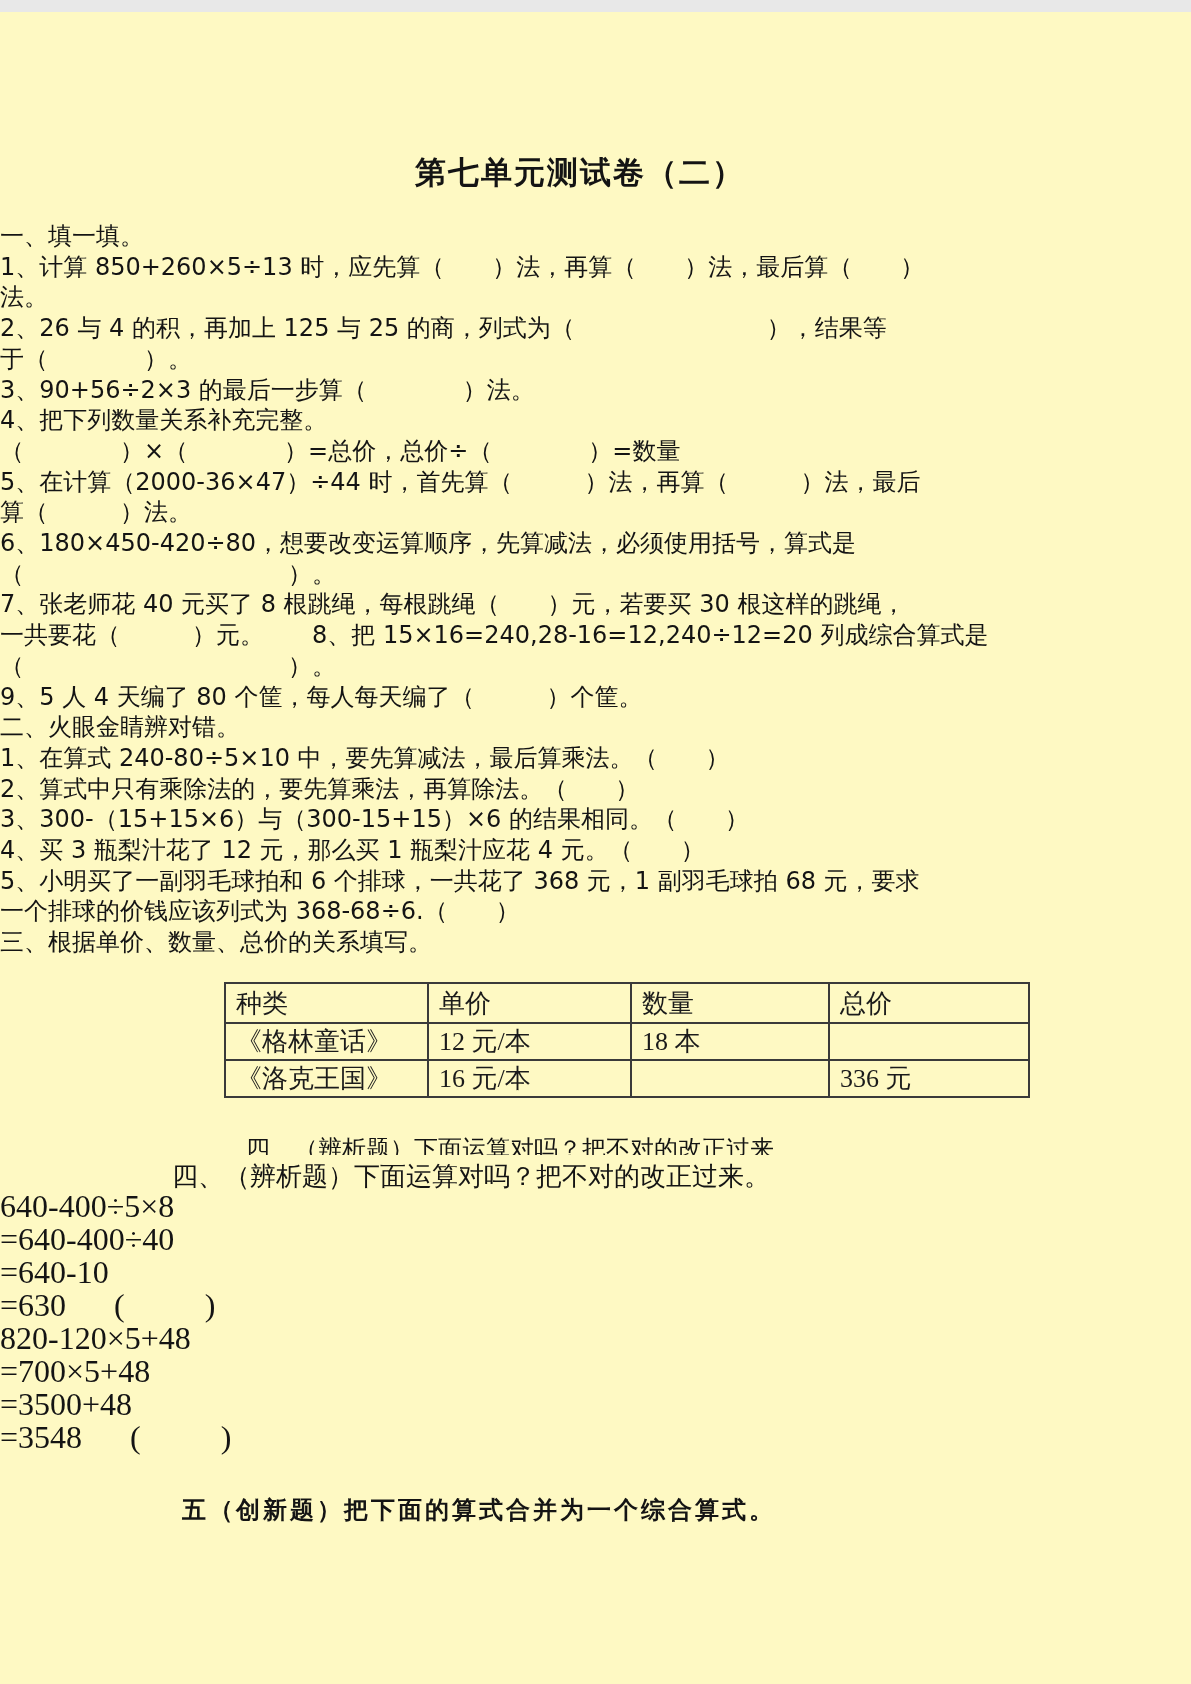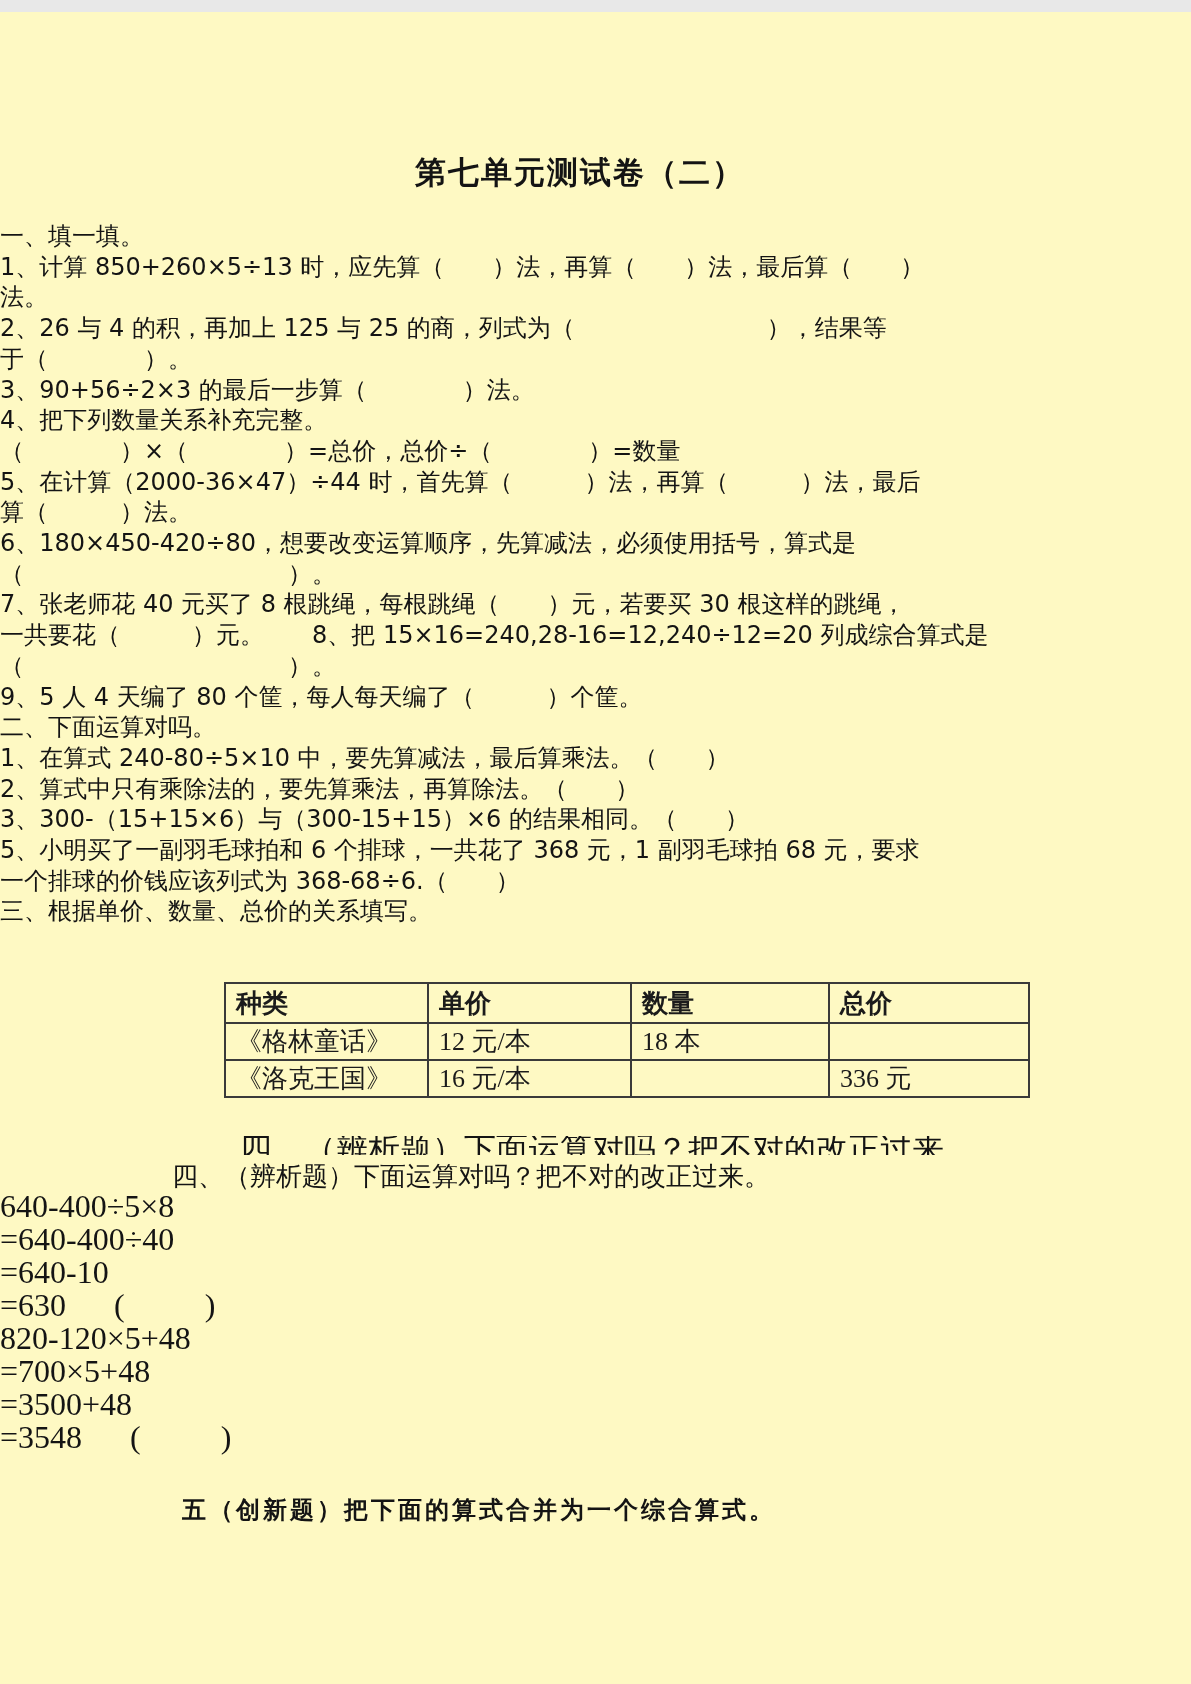--- a/index.html
+++ b/index.html
@@ -39,27 +39,27 @@
     border-collapse:collapse;
     font-family:"Liberation Serif","DejaVu Serif",serif;
     font-size:26px;color:#1b1b1b;
   }
   table.price td{
     border:2px solid #3a3a3a;
     padding:0 10px;
     vertical-align:middle;
     white-space:pre;
   }
-  table.price tr.hd td{height:38px;font-weight:bold;}
+  table.price tr.hd td{height:38px;}
   table.price tr.rw td{height:34px;}
 
   .clipped-line{
-    position:absolute;top:1124px;left:240px;
+    position:absolute;top:1124px;left:246px;
     width:880px;height:19px;overflow:hidden;
-    font-size:32px;line-height:26px;white-space:pre;
+    font-size:24px;line-height:26px;white-space:pre;
   }
   .sec4-heading{
     position:absolute;top:1147px;left:172px;
     font-family:"Liberation Serif","DejaVu Serif",serif;
     font-size:26px;white-space:pre;
   }
   .math{
     position:absolute;top:1178px;left:0;width:1191px;
     font-family:"Liberation Serif","DejaVu Serif",serif;
   }
@@ -101,24 +101,25 @@
     <p class="pl-item">4、把下列数量关系补充完整。</p>
     <p class="pl-rel">（　　　　）×（　　　　）=总价，总价÷（　　　　）=数量</p>
     <p class="pl-item">5、在计算（2000-36×47）÷44 时，首先算（　　　）法，再算（　　　）法，最后</p>
     <p class="pl-cont">算（　　　）法。</p>
     <p class="pl-item">6、180×450-420÷80，想要改变运算顺序，先算减法，必须使用括号，算式是</p>
     <p class="pl-cont2">（　　　　　　　　　　　）。</p>
     <p class="pl-item7">7、张老师花 40 元买了 8 根跳绳，每根跳绳（　　）元，若要买 30 根这样的跳绳，</p>
     <p class="pl-cont">一共要花（　　　）元。　　8、把 15×16=240,28-16=12,240÷12=20 列成综合算式是</p>
     <p class="pl-cont2">（　　　　　　　　　　　）。</p>
     <p class="pl-item7">9、5 人 4 天编了 80 个筐，每人每天编了（　　　）个筐。</p>
-    <p class="pl-h">二、下面运算对吗。</p>
+    <p class="pl-h">二、火眼金睛辨对错。</p>
     <p class="pl-item">1、在算式 240-80÷5×10 中，要先算减法，最后算乘法。（　　）</p>
     <p class="pl-item">2、算式中只有乘除法的，要先算乘法，再算除法。（　　）</p>
     <p class="pl-item">3、300-（15+15×6）与（300-15+15）×6 的结果相同。（　　）</p>
+    <p class="pl-item">4、买 3 瓶梨汁花了 12 元，那么买 1 瓶梨汁应花 4 元。（　　）</p>
     <p class="pl-item">5、小明买了一副羽毛球拍和 6 个排球，一共花了 368 元，1 副羽毛球拍 68 元，要求</p>
     <p class="pl-cont">一个排球的价钱应该列式为 368-68÷6.（　　）</p>
     <p class="pl-h">三、根据单价、数量、总价的关系填写。</p>
   </div>
 
   <table class="price">
     <colgroup>
       <col style="width:203px">
         <col style="width:203px">
         <col style="width:198px">

